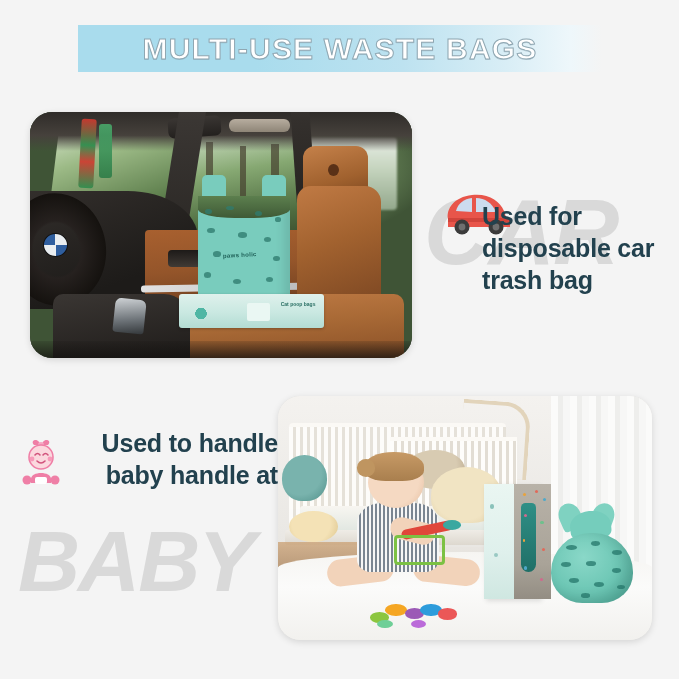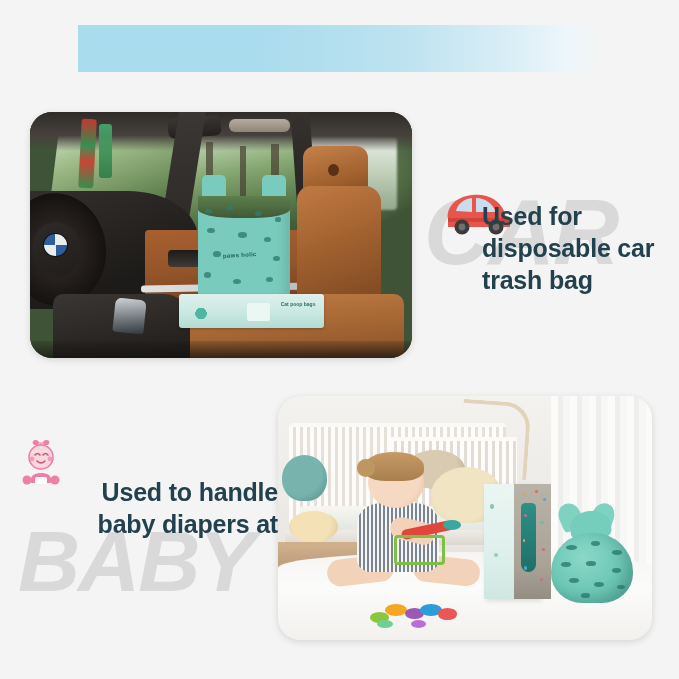--- a/index.html
+++ b/index.html
@@ -372,34 +372,35 @@
   }
   .wm-car{left:424px;top:186px;font-size:92px;}
   .wm-baby{left:18px;top:470px;font-size:86px;margin-top:48px;}
 
   .ctext{
     position:absolute;
     font-size:25px;font-weight:bold;color:#22414e;
     line-height:1.28;white-space:pre-line;letter-spacing:-.2px;
   }
   .ctext-car{left:455px;top:200px;width:222px;margin-left:27px;}
-  .ctext-baby{left:16px;top:476px;width:262px;text-align:right;}
+  .ctext-baby{left:16px;top:427px;width:262px;text-align:right;}
   .ctext-baby .l3{text-align:left;display:block;}
 
   
   .car-icon{position:absolute;left:442px;top:187px;width:74px;height:50px;}
   
   .baby-icon{position:absolute;left:18px;top:437px;width:46px;height:52px;}
 </style>
 </head>
 <body>
 
 <div class="stage">
 
   <div class="banner"></div>
+  <div class="banner-title">MULTI-USE WASTE BAGS</div>
 
   <div class="photo photo-car">
     <div class="ph-layer car-bg">
       <div class="car-glass-a"></div>
       <div class="car-glass-b"></div>
       <div class="car-glass-c"></div>
       <div class="trunk" style="left:46%;top:12%;width:2%;height:38%"></div>
       <div class="trunk" style="left:55%;top:14%;width:1.6%;height:34%"></div>
       <div class="trunk" style="left:63%;top:13%;width:2.2%;height:36%"></div>
       <div class="car-roof"></div>
@@ -551,16 +552,16 @@
       <path d="M25 18 q2.5 -3 5 0" stroke="#d1537c" stroke-width="1.6" fill="none" stroke-linecap="round"></path>
       <path d="M19 24 q4 4 8 0" stroke="#d1537c" stroke-width="1.6" fill="none" stroke-linecap="round"></path>
       <circle cx="14" cy="22" r="2.4" fill="#f79ab9"></circle>
       <circle cx="32" cy="22" r="2.4" fill="#f79ab9"></circle>
       <path d="M13 42 C13 34 33 34 33 42 L33 46 L13 46 Z" fill="#ef7fa6"></path>
       <rect x="17" y="40" width="12" height="7" rx="2" fill="#ffffff"></rect>
       <circle cx="9" cy="43" r="4.5" fill="#ef7fa6"></circle>
       <circle cx="37" cy="43" r="4.5" fill="#ef7fa6"></circle>
     </svg>
 
-    <div class="ctext ctext-baby"><span>Used to handle</span><br><span>baby diapers at</span><br></div>
+    <div class="ctext ctext-baby"><span>Used to handle</span><br><span>baby handle at</span><br></div>
   </div>
 
 </div>
 
 </body></html>

